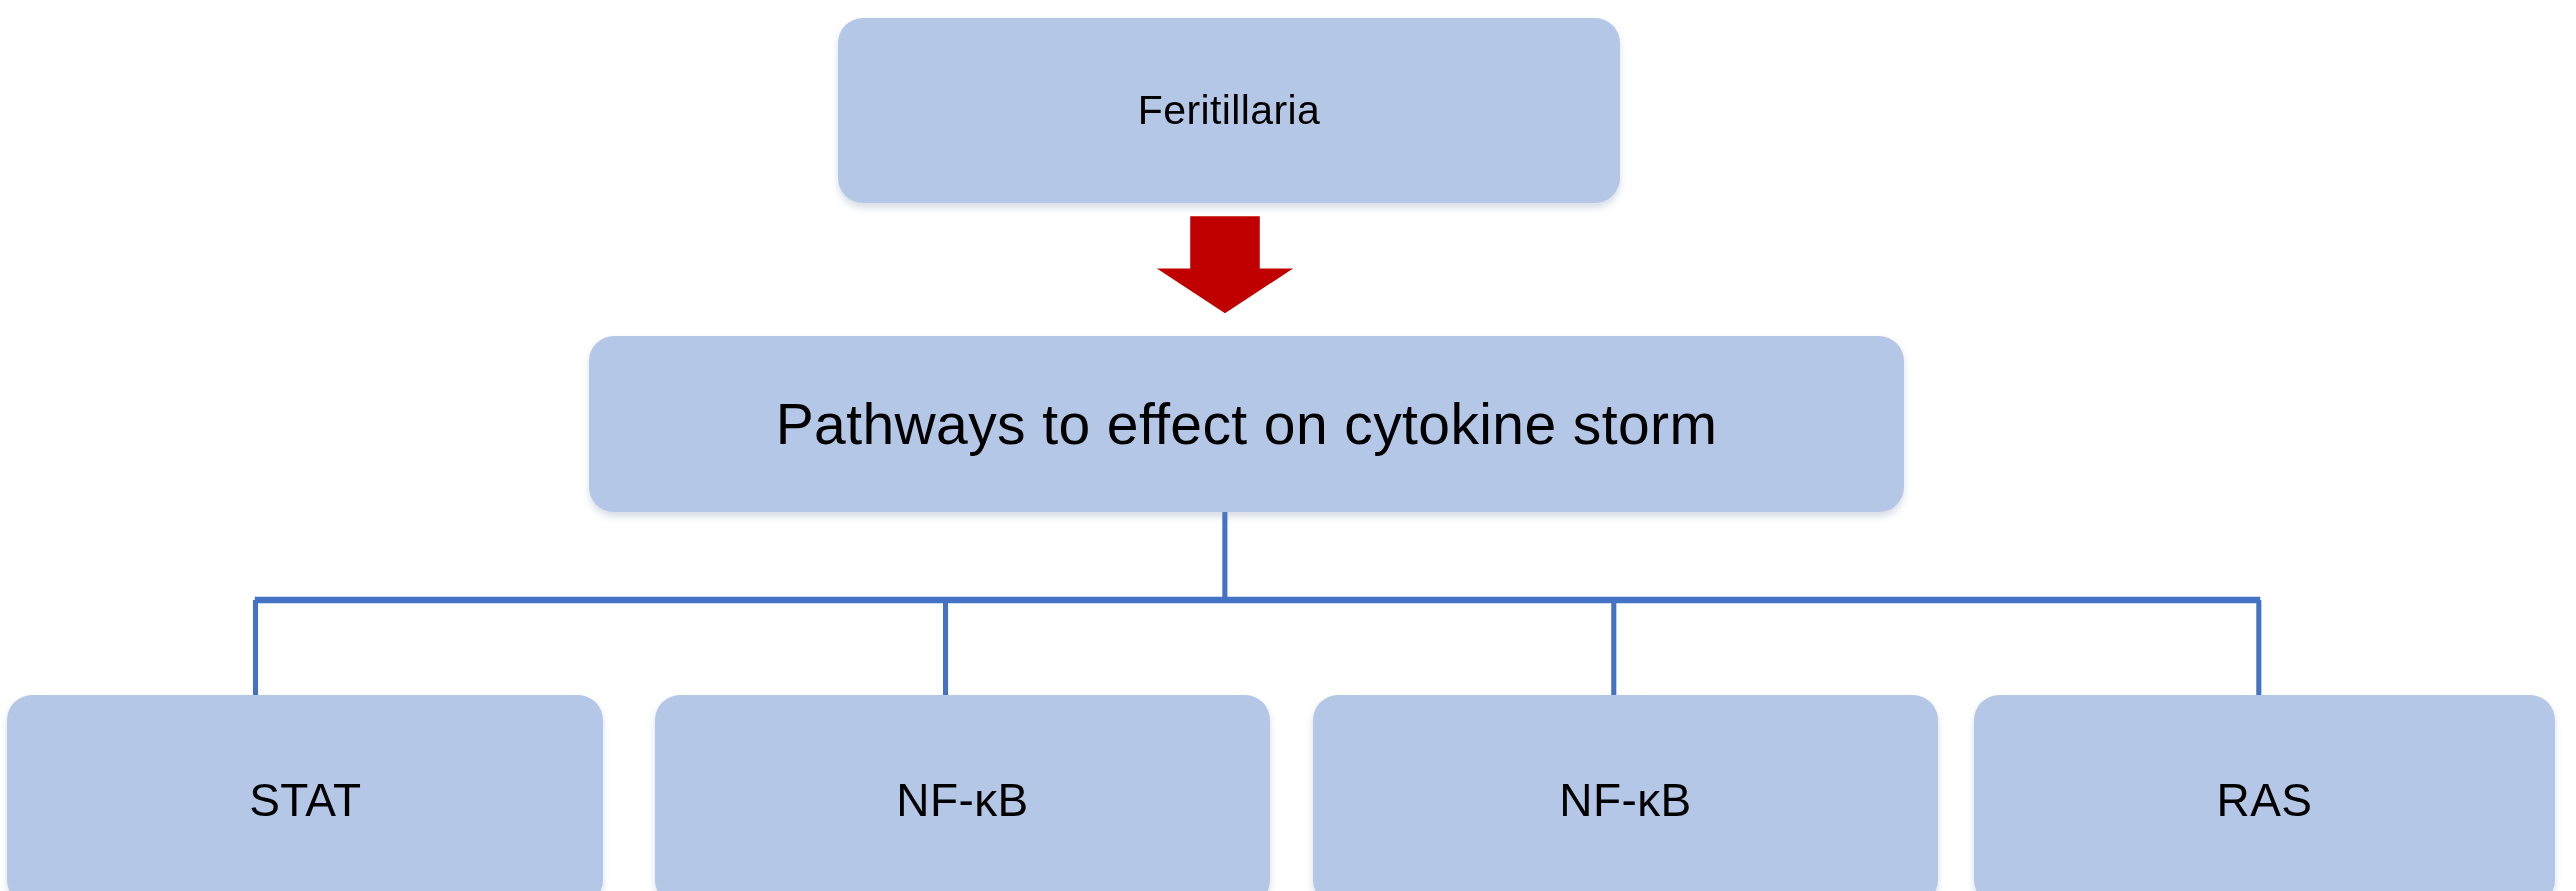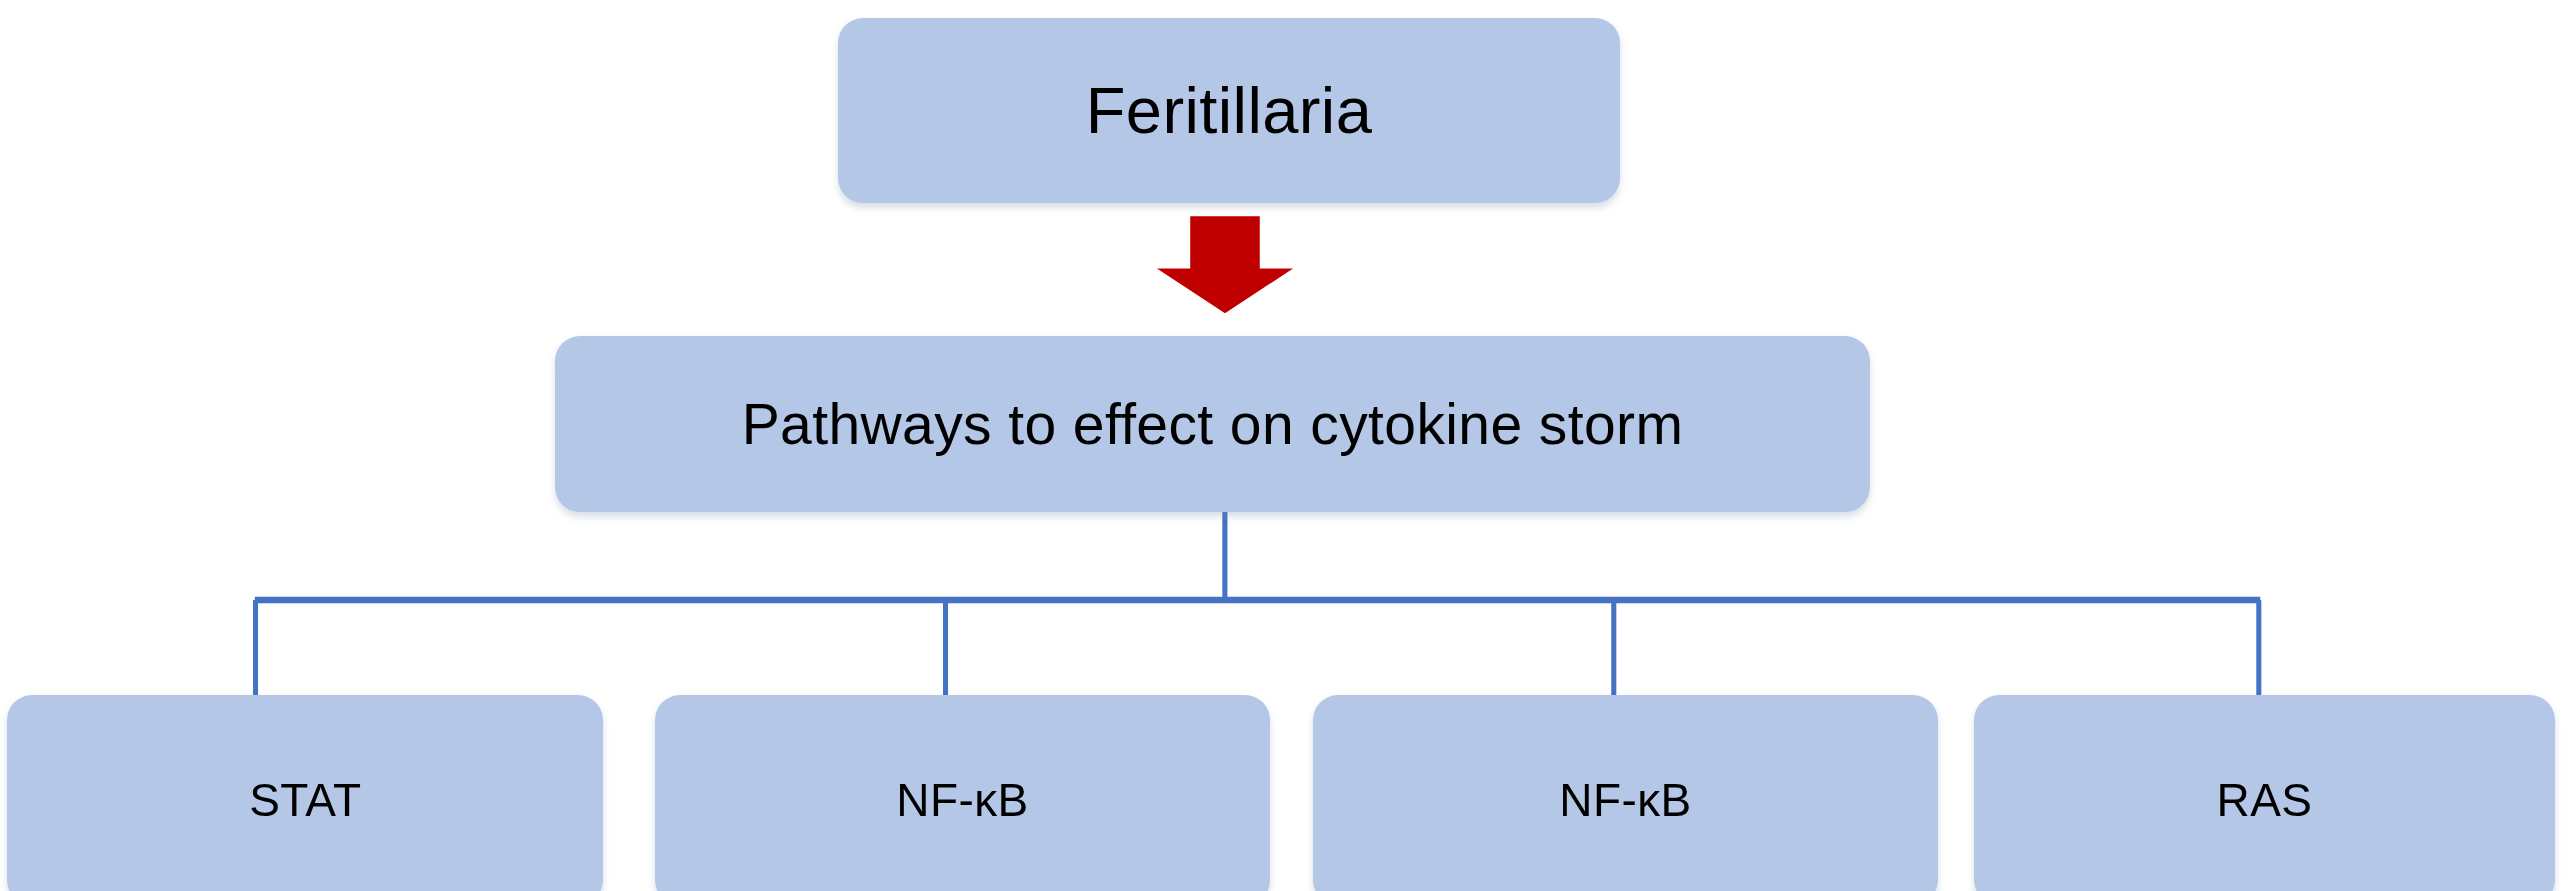--- a/index.html
+++ b/index.html
@@ -52,24 +52,24 @@
     line-height: 1.1;
   }
 
   
   #node-root {
     left: 838px;
     top: 18px;
     width: 782px;
     height: 185px;
   }
-  #node-root .node-label { font-size: 65px; }
+  #node-root .node-label { font-size: 41px; }
 
   #node-pathways {
-    left: 555px;
+    left: 589px;
     top: 336px;
     width: 1315px;
     height: 176px;
   }
   #node-pathways .node-label { font-size: 57px; }
 
   .node-leaf {
     top: 695px;
     height: 210px;
     border-radius: 25px;

